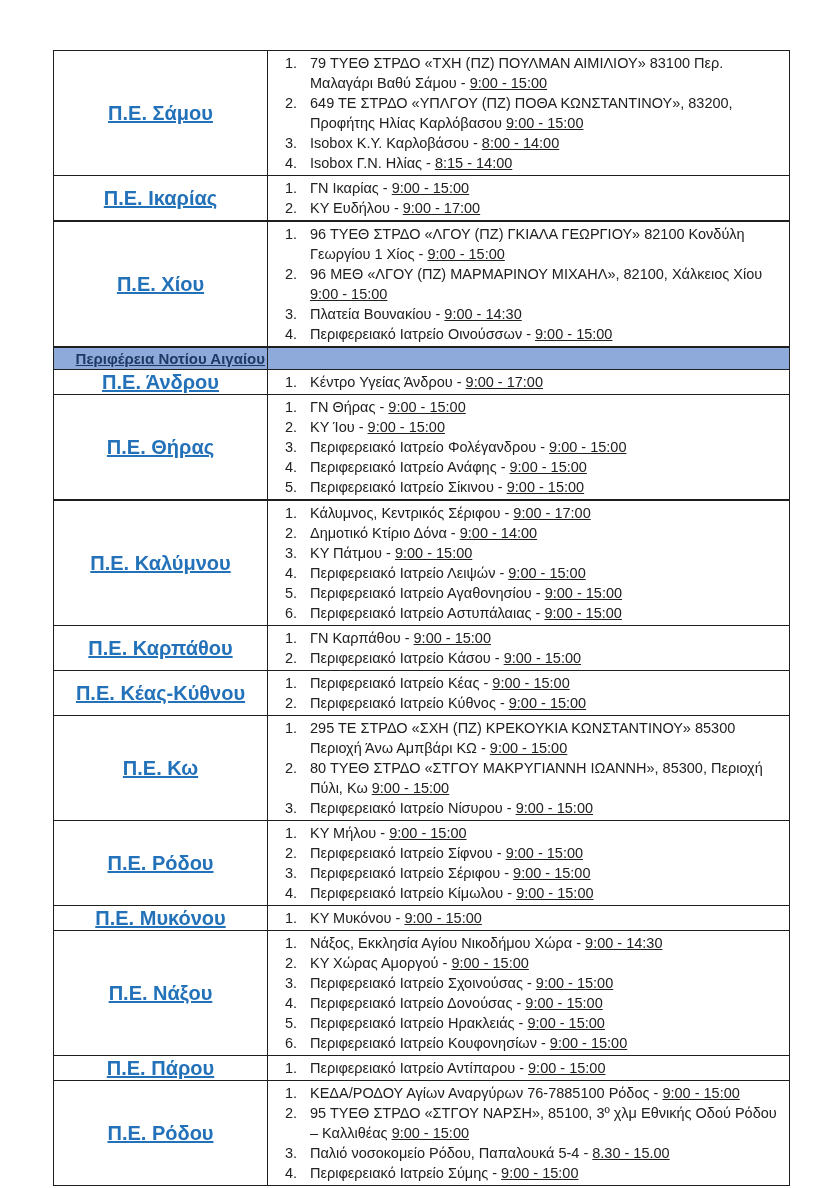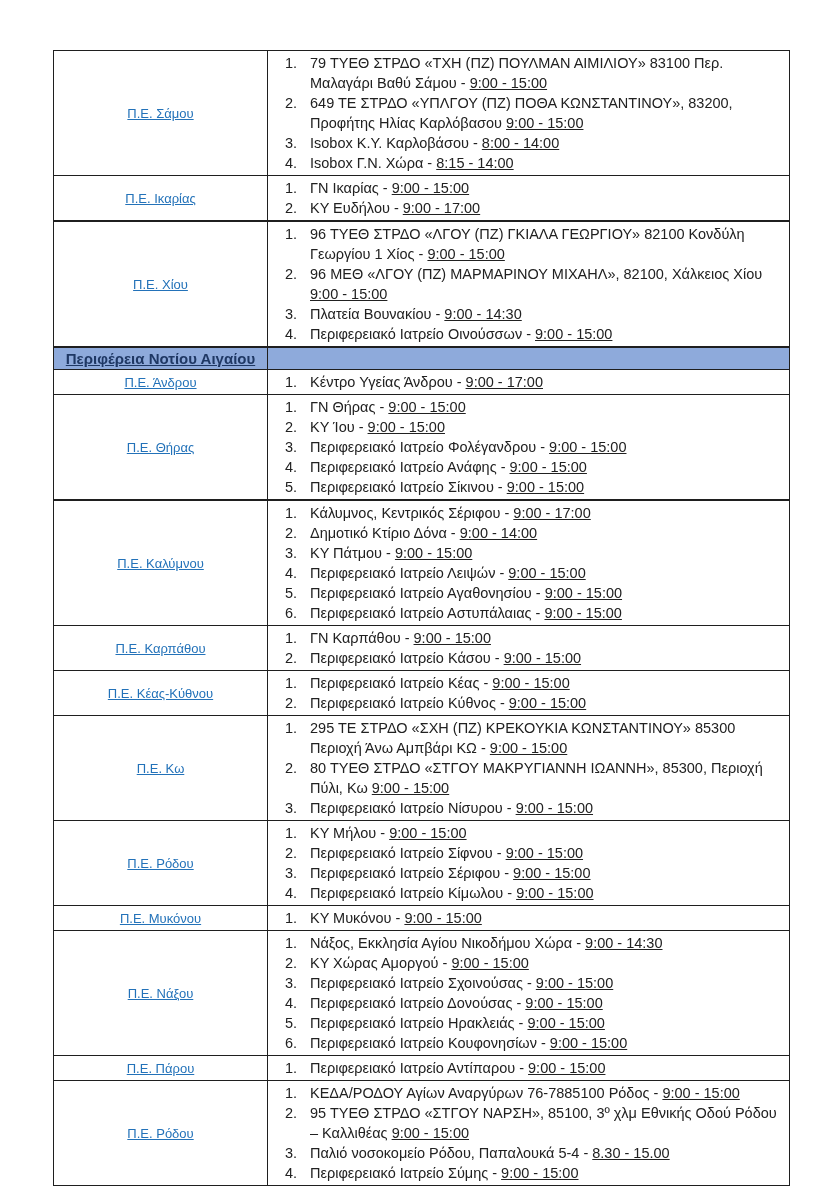--- a/index.html
+++ b/index.html
@@ -19,31 +19,31 @@
   }
   .row{display:grid;grid-template-columns:214px 1fr;border-top:1px solid var(--border);}
   .row:first-child{border-top:none;}
   .row.thick{border-top-width:2px;}
   .cell{min-height:20px;}
   .region-cell{
     display:flex;align-items:center;justify-content:center;
     border-right:1px solid var(--border);padding:2px 4px;text-align:center;
   }
   .region-link{
-    color:var(--link);font-weight:normal;text-decoration:underline;
-    font-size:13px;line-height:19px;cursor:pointer;
+    color:var(--link);font-weight:bold;text-decoration:underline;
+    font-size:20px;line-height:19px;cursor:pointer;
   }
   .items-cell{padding:2px 8px 2px 10px;}
   .item{display:grid;grid-template-columns:32px 1fr;font-size:14.5px;line-height:20px;}
   .item-num{padding-left:7px;}
   .item-body{padding-right:2px;}
   .time{text-decoration:underline;}
   .section-row{background:var(--section-bg);}
   .section-cell{
-    display:flex;align-items:center;justify-content:center;
+    display:flex;align-items:center;justify-content:flex-end;
     border-right:1px solid var(--border);padding:2px 2px;
   }
   .section-label{
     color:var(--section-text);font-weight:bold;text-decoration:underline;
     font-size:15px;line-height:17px;white-space:nowrap;
   }
   .section-empty{min-height:21px;}
 </style>
 </head>
 <body>
@@ -62,21 +62,21 @@
           <div class="item">
             <span class="item-num">2.</span>
             <span class="item-body"><span class="item-text">649 ΤΕ ΣΤΡΔΟ «ΥΠΛΓΟΥ (ΠΖ) ΠΟΘΑ ΚΩΝΣΤΑΝΤΙΝΟΥ», 83200, Προφήτης Ηλίας Καρλόβασου </span><span class="time">9:00 - 15:00</span></span>
           </div>
           <div class="item">
             <span class="item-num">3.</span>
             <span class="item-body"><span class="item-text">Isobox Κ.Υ. Καρλοβάσου - </span><span class="time">8:00 - 14:00</span></span>
           </div>
           <div class="item">
             <span class="item-num">4.</span>
-            <span class="item-body"><span class="item-text">Isobox Γ.Ν. Χώρα - </span><span class="time">8:15 - 14:00</span></span>
+            <span class="item-body"><span class="item-text">Isobox Γ.Ν. Ηλίας - </span><span class="time">8:15 - 14:00</span></span>
           </div>
         </div>
       </div>
       <div class="row">
         <div class="cell region-cell">
           <span class="region-link">Π.Ε. Ικαρίας</span>
         </div>
         <div class="cell items-cell">
           <div class="item">
             <span class="item-num">1.</span>

